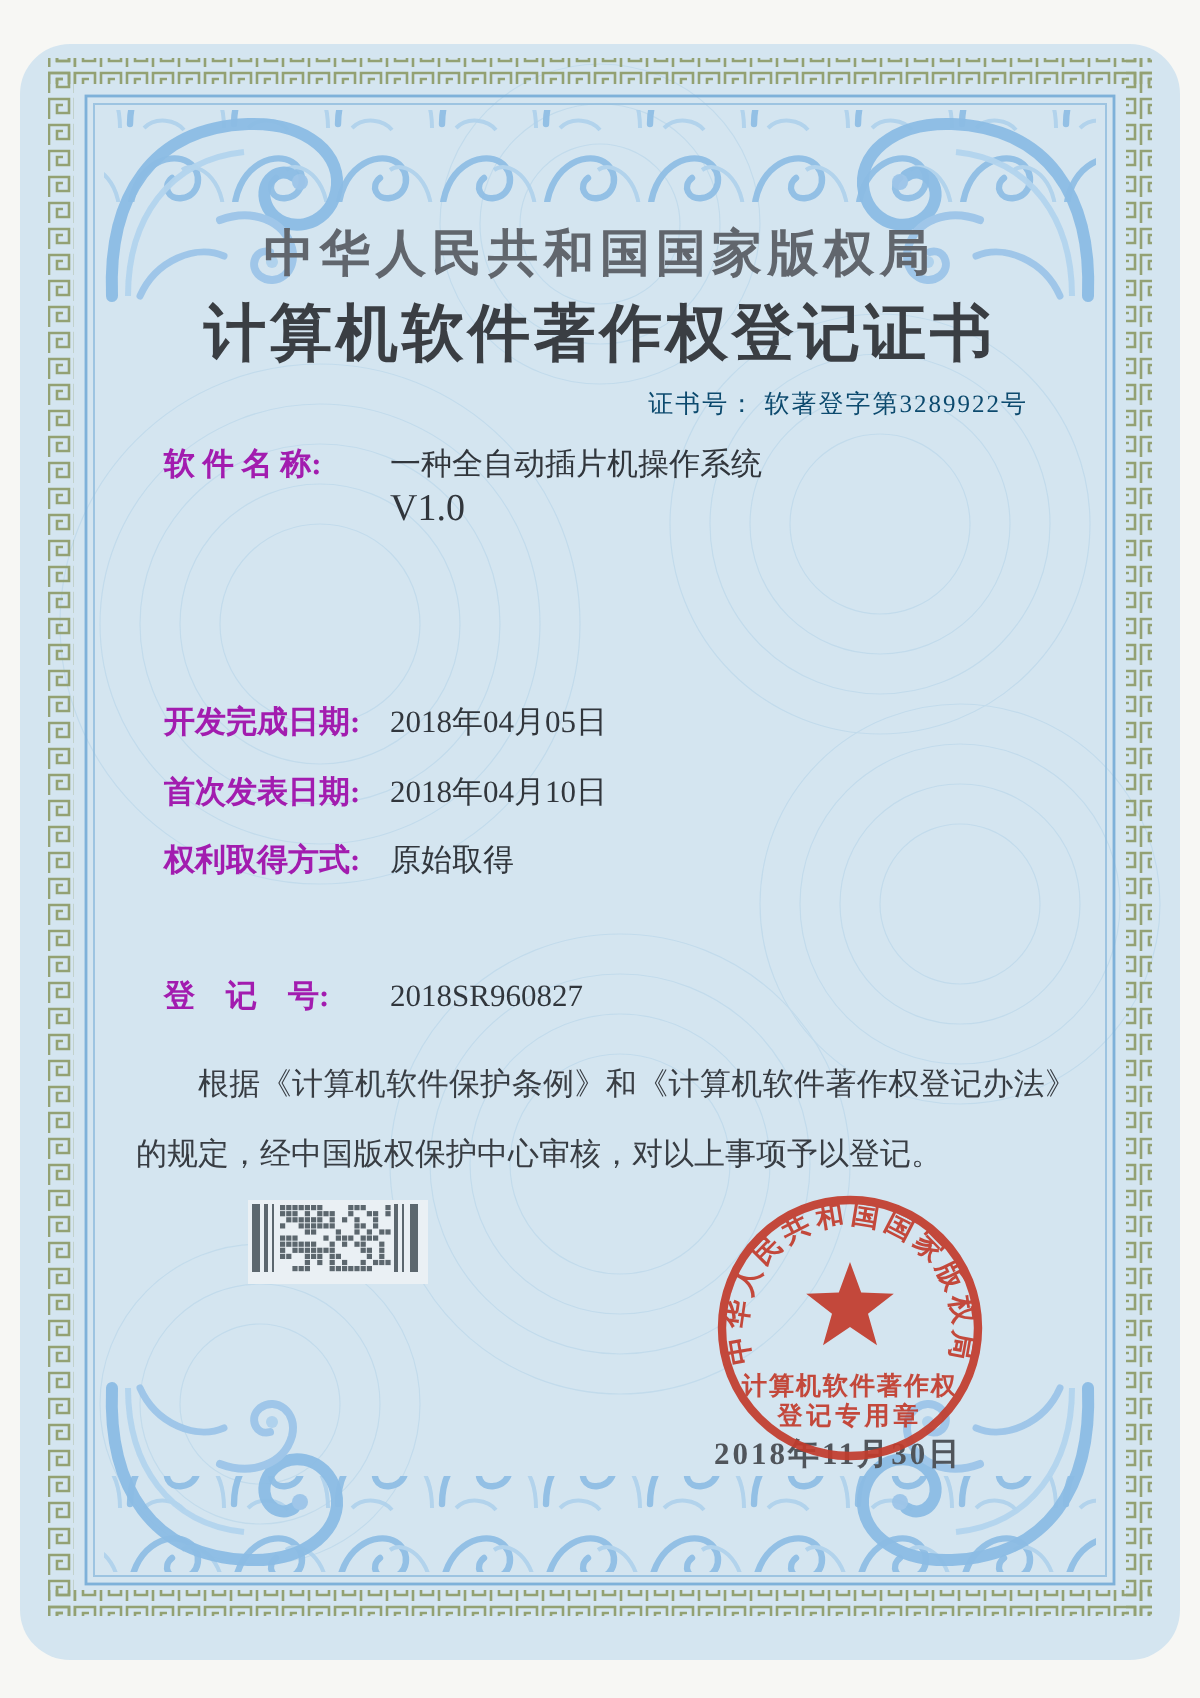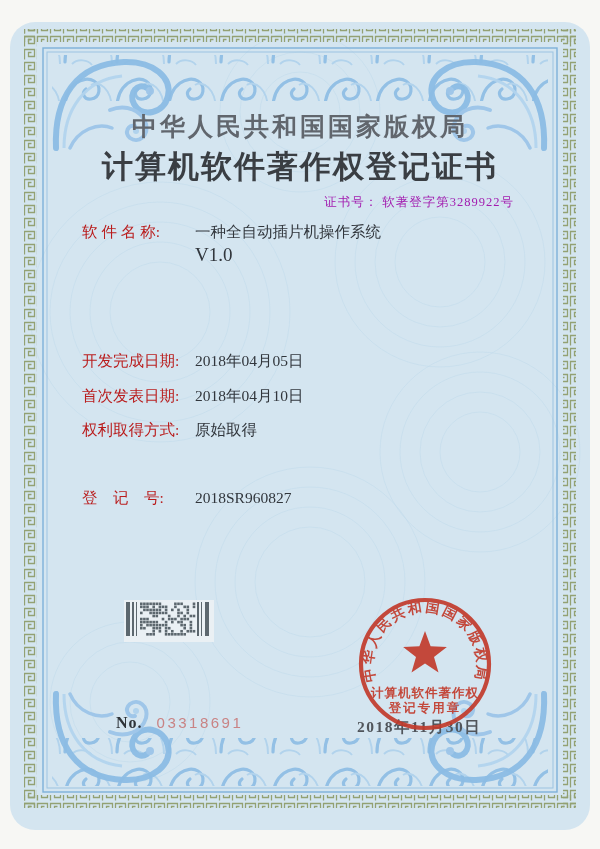--- a/index.html
+++ b/index.html
@@ -17,24 +17,24 @@
   .txt{position:absolute;color:#32373d;}
   .authority{
     left:0;top:88px;width:100%;text-align:center;
     font-size:25px;font-weight:600;letter-spacing:3px;color:#61666d;
   }
   .cert-title{
     left:0;top:124px;width:100%;text-align:center;
     font-size:31px;font-weight:bold;letter-spacing:2px;color:#3a3e43;
   }
   .cert-no{
-    right:76px;top:172px;font-size:12.5px;color:#a21caf;letter-spacing:1px;margin-left:44px;
+    right:76px;top:172px;font-size:12.5px;color:#0c4a6e;letter-spacing:1px;margin-left:44px;
   }
   .row{position:absolute;left:72px;font-size:15.5px;white-space:nowrap;}
-  .row .lab{display:inline-block;width:109px;font-weight:400;color:#b91c1c;}
+  .row .lab{display:inline-block;width:109px;font-weight:700;color:#a21caf;}
   .row .val{color:#31363c;margin-left:4px;font-weight:500;}
   .val2{position:absolute;left:185px;top:222px;font-size:19px;color:#31363c;font-weight:500;}
   .statement{
     position:absolute;left:58px;top:503px;width:470px;
     font-size:15.5px;line-height:35px;text-indent:2em;color:#383d43;
     text-align:justify;font-weight:500;
   }
   .barcode{
     position:absolute;left:114px;top:578px;width:88px;height:40px;
     background:#eaf0f4;padding:1px;
@@ -144,20 +144,21 @@
 
   <div class="row" style="top:398px">
     <span class="lab">权利取得方式:</span><span class="val">原始取得</span>
   </div>
 
 
   <div class="row" style="top:466px">
     <span class="lab">登　记　号:</span><span class="val">2018SR960827</span>
   </div>
 
+  <div class="statement">根据《计算机软件保护条例》和《计算机软件著作权登记办法》的规定，经中国版权保护中心审核，对以上事项予以登记。</div>
 
   <div class="barcode">
     <svg id="bc" width="86" height="38" viewBox="0 0 86 38">
         <rect x="1" y="1" width="4" height="34" fill="#5c676e"></rect>
         <rect x="7" y="1" width="2" height="34" fill="#5c676e"></rect>
         <rect x="11" y="1" width="1" height="34" fill="#5c676e"></rect>
         <rect x="72" y="1" width="2" height="34" fill="#5c676e"></rect>
         <rect x="76" y="1" width="1" height="34" fill="#5c676e"></rect>
         <rect x="80" y="1" width="4" height="34" fill="#5c676e"></rect>
         <rect x="15" y="1.5" width="2.6" height="2.6" fill="#5c676e"></rect>
@@ -264,24 +265,20 @@
         <rect x="39.8" y="32" width="2.6" height="2.6" fill="#5c676e"></rect>
         <rect x="42.900000000000006" y="32" width="2.6" height="2.6" fill="#5c676e"></rect>
         <rect x="46" y="32" width="2.6" height="2.6" fill="#5c676e"></rect>
         <rect x="49.1" y="32" width="2.6" height="2.6" fill="#5c676e"></rect>
         <rect x="52.2" y="32" width="2.6" height="2.6" fill="#5c676e"></rect>
         <rect x="55.300000000000004" y="32" width="2.6" height="2.6" fill="#5c676e"></rect>
         <rect x="58.4" y="32" width="2.6" height="2.6" fill="#5c676e"></rect>
       </svg>
   </div>
 
-  <div class="serial">
-    <span class="pfx">No.</span>
-    <span class="num">03318691</span>
-  </div>
 
   <div class="seal-date">2018年11月30日</div>
 
   <svg class="seal" viewBox="0 0 146 146">
     <circle cx="73" cy="73" r="64" fill="none" stroke="#c23b2c" stroke-width="4.2"></circle>
     <defs>
       <path id="sealArc" d="M 28,99 A 52,52 0 1 1 118,99" fill="none"></path>
     </defs>
     <text font-size="14" fill="#c23b2c" letter-spacing="2.5" font-weight="bold" font-family="Liberation Serif, DejaVu Serif, serif">
       <textPath href="#sealArc" startOffset="50%" text-anchor="middle">中华人民共和国国家版权局</textPath>

